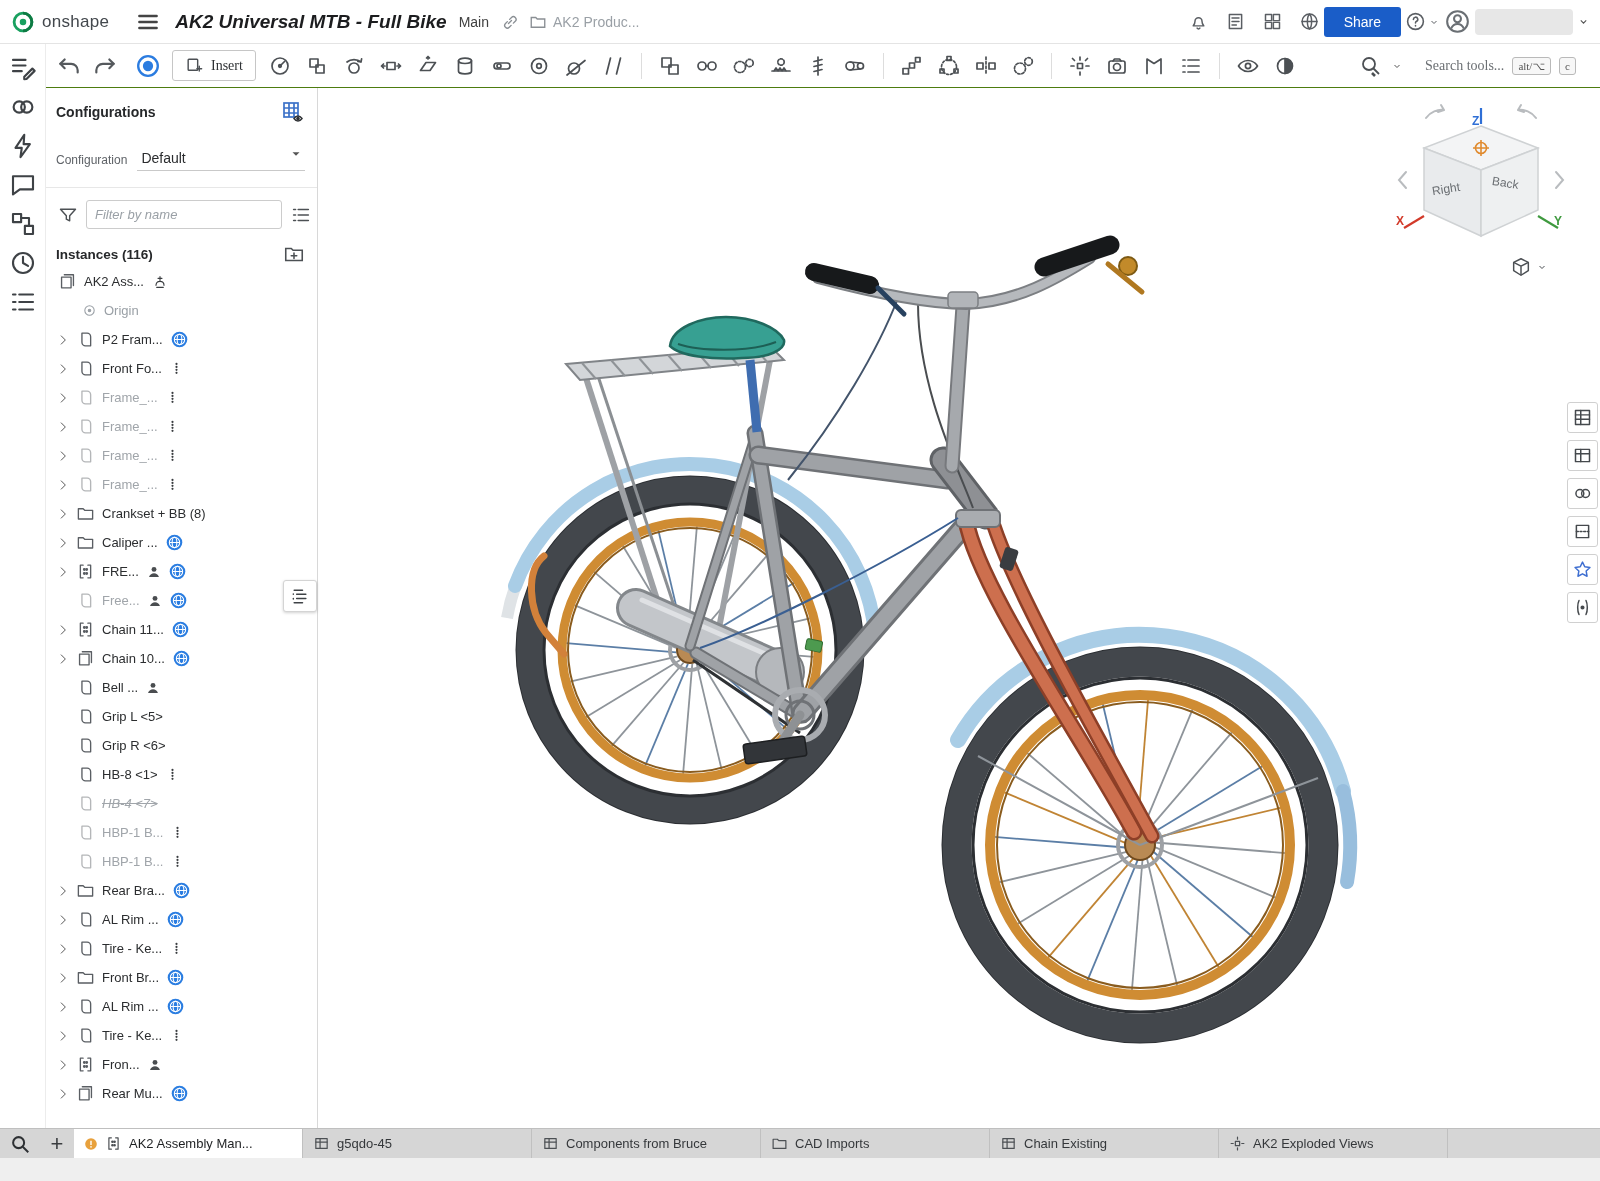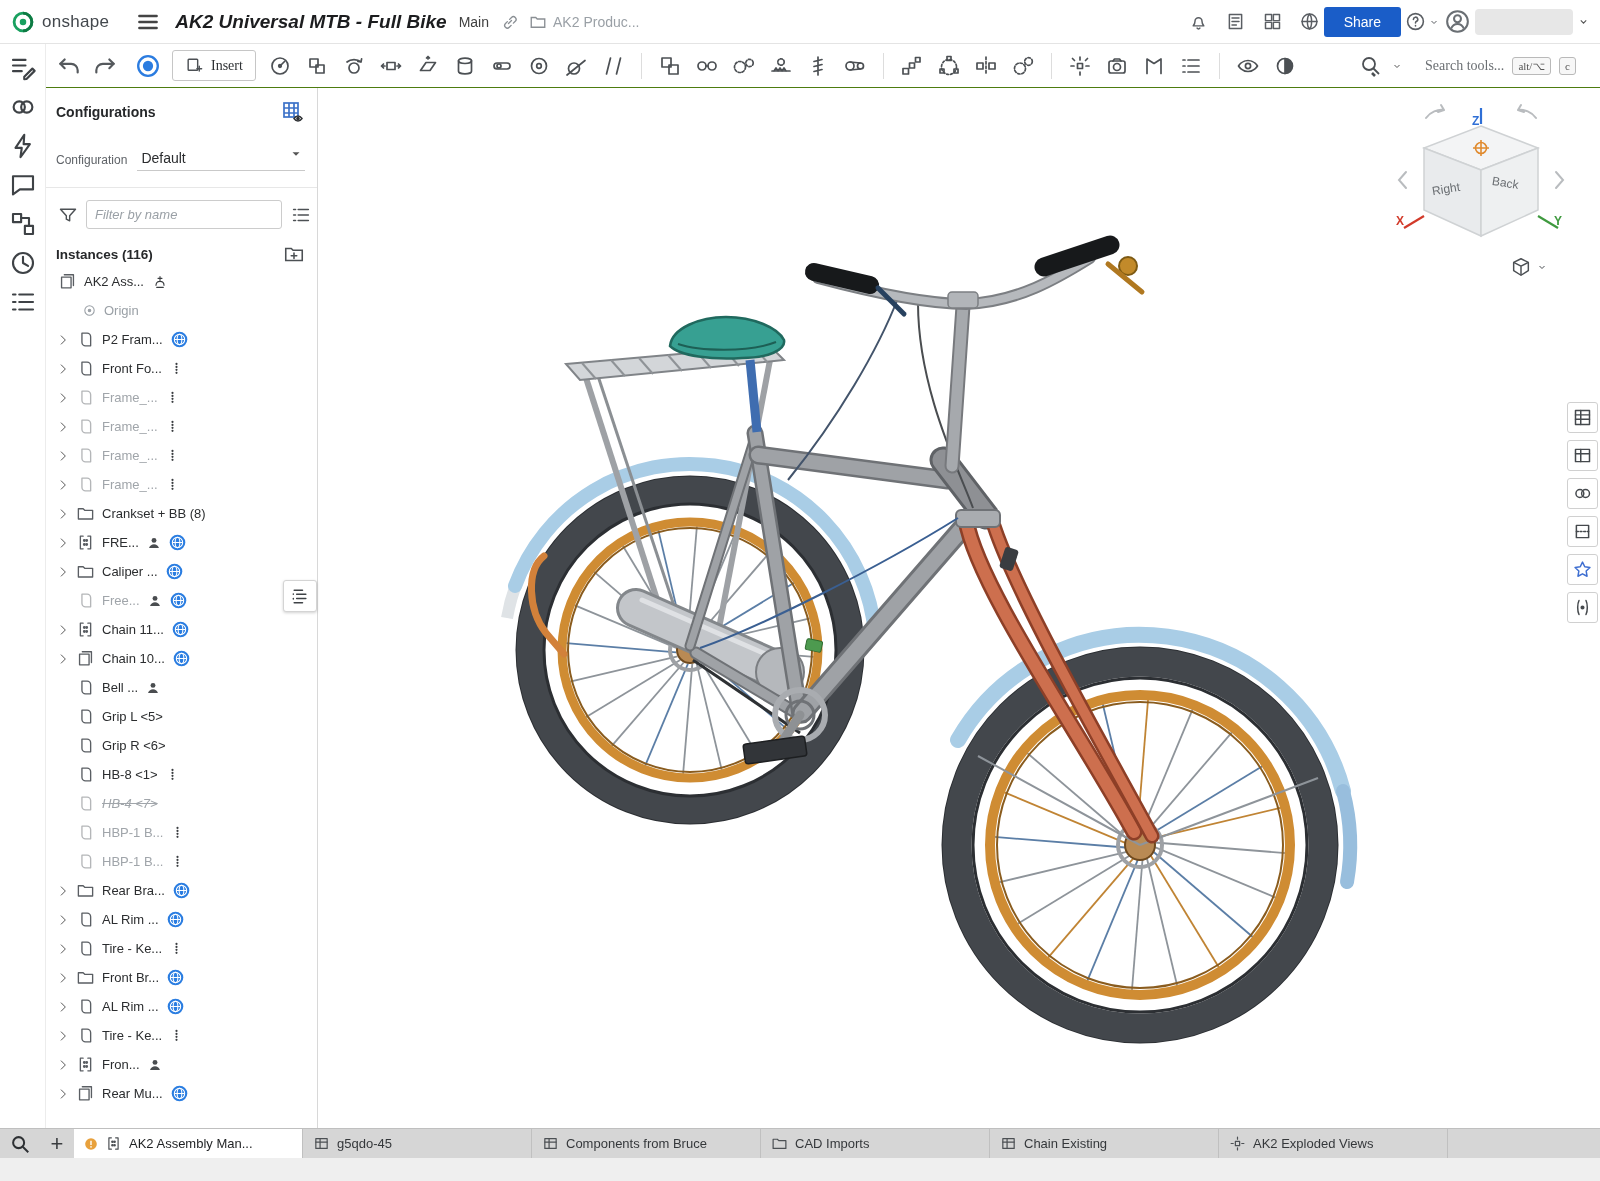--- a/index.html
+++ b/index.html
@@ -845,64 +845,64 @@
         <span class="ic arr ">
           <svg viewBox="0 0 24 24">
             <g fill="none" stroke="currentColor" stroke-width="1.7" stroke-linecap="round" stroke-linejoin="round">
               <path d="M9 5l7 7-7 7"></path>
             </g>
           </svg>
         </span>
         <span class="ic tic">
           <svg viewBox="0 0 24 24">
             <g fill="none" stroke="currentColor" stroke-width="1.7" stroke-linecap="round" stroke-linejoin="round">
+              <path d="M3 6h6l2 2h10v11H3z"></path>
+            </g>
+          </svg>
+        </span>
+        <span class="lbl">Caliper ...</span>
+        <span class="bdg" style="width:17px;height:17px">
+          <svg viewBox="0 0 24 24">
+            <circle cx="12" cy="12" r="11" fill="#2a7de1"></circle>
+            <g fill="none" stroke="#fff" stroke-width="1.5">
+              <circle cx="12" cy="12" r="7.3"></circle>
+              <ellipse cx="12" cy="12" rx="3.3" ry="7.3"></ellipse>
+              <path d="M4.7 12h14.6"></path>
+            </g>
+          </svg>
+        </span>
+      </div>
+      <div class="trow ">
+        <span class="ic arr ">
+          <svg viewBox="0 0 24 24">
+            <g fill="none" stroke="currentColor" stroke-width="1.7" stroke-linecap="round" stroke-linejoin="round">
+              <path d="M9 5l7 7-7 7"></path>
+            </g>
+          </svg>
+        </span>
+        <span class="ic tic">
+          <svg viewBox="0 0 24 24">
+            <g fill="none" stroke="currentColor" stroke-width="1.7" stroke-linecap="round" stroke-linejoin="round">
               <path d="M9 4H5.5v16H9M15 4h3.5v16H15"></path>
               <circle cx="10.5" cy="9.5" r="1" fill="currentColor"></circle>
               <circle cx="13.5" cy="9.5" r="1" fill="currentColor"></circle>
               <circle cx="10.5" cy="14.5" r="1" fill="currentColor"></circle>
               <circle cx="13.5" cy="14.5" r="1" fill="currentColor"></circle>
             </g>
           </svg>
         </span>
         <span class="lbl">FRE...</span>
         <span class="bdg" style="width:14px;height:14px">
           <svg viewBox="0 0 24 24">
             <g fill="#4a4d50">
               <circle cx="12" cy="7.5" r="4.2"></circle>
               <path d="M3.5 20.5c1.6-4.6 4.8-6.5 8.5-6.5s6.9 1.9 8.5 6.5z"></path>
             </g>
           </svg>
         </span>
-        <span class="bdg" style="width:17px;height:17px">
-          <svg viewBox="0 0 24 24">
-            <circle cx="12" cy="12" r="11" fill="#2a7de1"></circle>
-            <g fill="none" stroke="#fff" stroke-width="1.5">
-              <circle cx="12" cy="12" r="7.3"></circle>
-              <ellipse cx="12" cy="12" rx="3.3" ry="7.3"></ellipse>
-              <path d="M4.7 12h14.6"></path>
-            </g>
-          </svg>
-        </span>
-      </div>
-      <div class="trow ">
-        <span class="ic arr ">
-          <svg viewBox="0 0 24 24">
-            <g fill="none" stroke="currentColor" stroke-width="1.7" stroke-linecap="round" stroke-linejoin="round">
-              <path d="M9 5l7 7-7 7"></path>
-            </g>
-          </svg>
-        </span>
-        <span class="ic tic">
-          <svg viewBox="0 0 24 24">
-            <g fill="none" stroke="currentColor" stroke-width="1.7" stroke-linecap="round" stroke-linejoin="round">
-              <path d="M3 6h6l2 2h10v11H3z"></path>
-            </g>
-          </svg>
-        </span>
-        <span class="lbl">Caliper ...</span>
         <span class="bdg" style="width:17px;height:17px">
           <svg viewBox="0 0 24 24">
             <circle cx="12" cy="12" r="11" fill="#2a7de1"></circle>
             <g fill="none" stroke="#fff" stroke-width="1.5">
               <circle cx="12" cy="12" r="7.3"></circle>
               <ellipse cx="12" cy="12" rx="3.3" ry="7.3"></ellipse>
               <path d="M4.7 12h14.6"></path>
             </g>
           </svg>
         </span>

